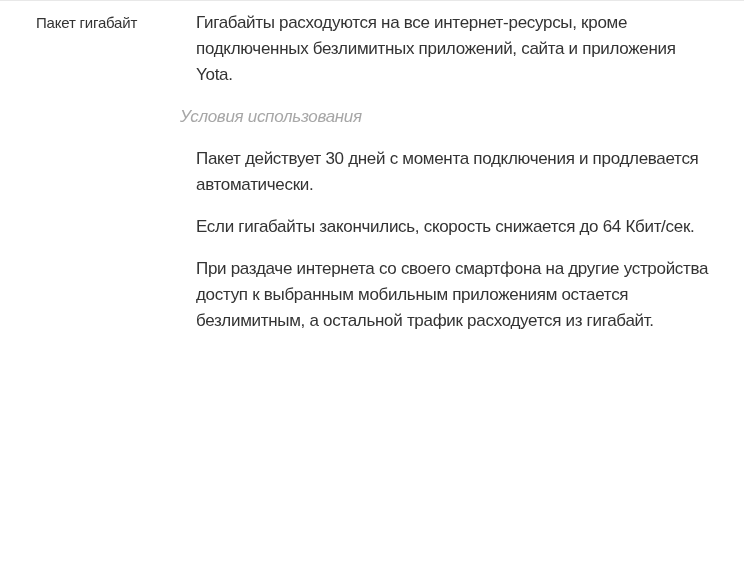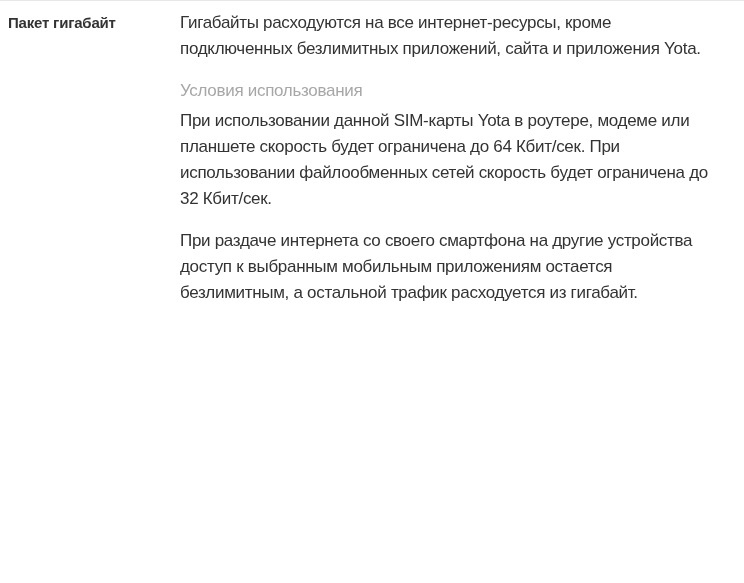--- a/index.html
+++ b/index.html
@@ -24,51 +24,54 @@
     width: 744px;
   }
   .label-col {
     width: 180px;
     flex: 0 0 180px;
     padding-left: 8px;
   }
   .row-label {
     font-size: 15px;
     line-height: 26px;
-    font-weight: 700;
+    font-weight: 400;
     color: var(--text);
     letter-spacing: -0.2px;
+    margin-left: 28px;
   }
   .content-col {
     flex: 1 1 auto;
     max-width: 530px;
     color: var(--text);
   }
   .content-col p {
     font-size: 17px;
     line-height: 26px;
     letter-spacing: -0.3px;
-    margin: 0 0 16px 0;
+    margin: 0 0 16px 16px;
     color: var(--text);
   }
   .subheading {
     font-size: 17px;
     line-height: 26px;
     letter-spacing: -0.3px;
     font-weight: 400;
     color: var(--muted);
-    margin: 0 0 4px 0;
+    margin: 0 0 16px 0;
+    font-style: italic;
   }
 </style>
 </head>
 <body>
 
 <div class="info-row">
   <div class="label-col">
     <h3 class="row-label">Пакет гигабайт</h3>
   </div>
   <div class="content-col">
     <p>Гигабайты расходуются на все интернет-ресурсы, кроме подключенных безлимитных приложений, сайта и приложения Yota.</p>
     <h4 class="subheading">Условия использования</h4>
-    <p>При использовании данной SIM-карты Yota в роутере, модеме или планшете скорость будет ограничена до 64 Кбит/сек. При использовании файлообменных сетей скорость будет ограничена до 32 Кбит/сек.</p>
+    <p>Пакет действует 30 дней с момента подключения и продлевается автоматически.</p>
+    <p>Если гигабайты закончились, скорость снижается до 64 Кбит/сек.</p>
     <p>При раздаче интернета со своего смартфона на другие устройства доступ к выбранным мобильным приложениям остается безлимитным, а остальной трафик расходуется из гигабайт.</p>
   </div>
 </div>
 
 </body></html>

